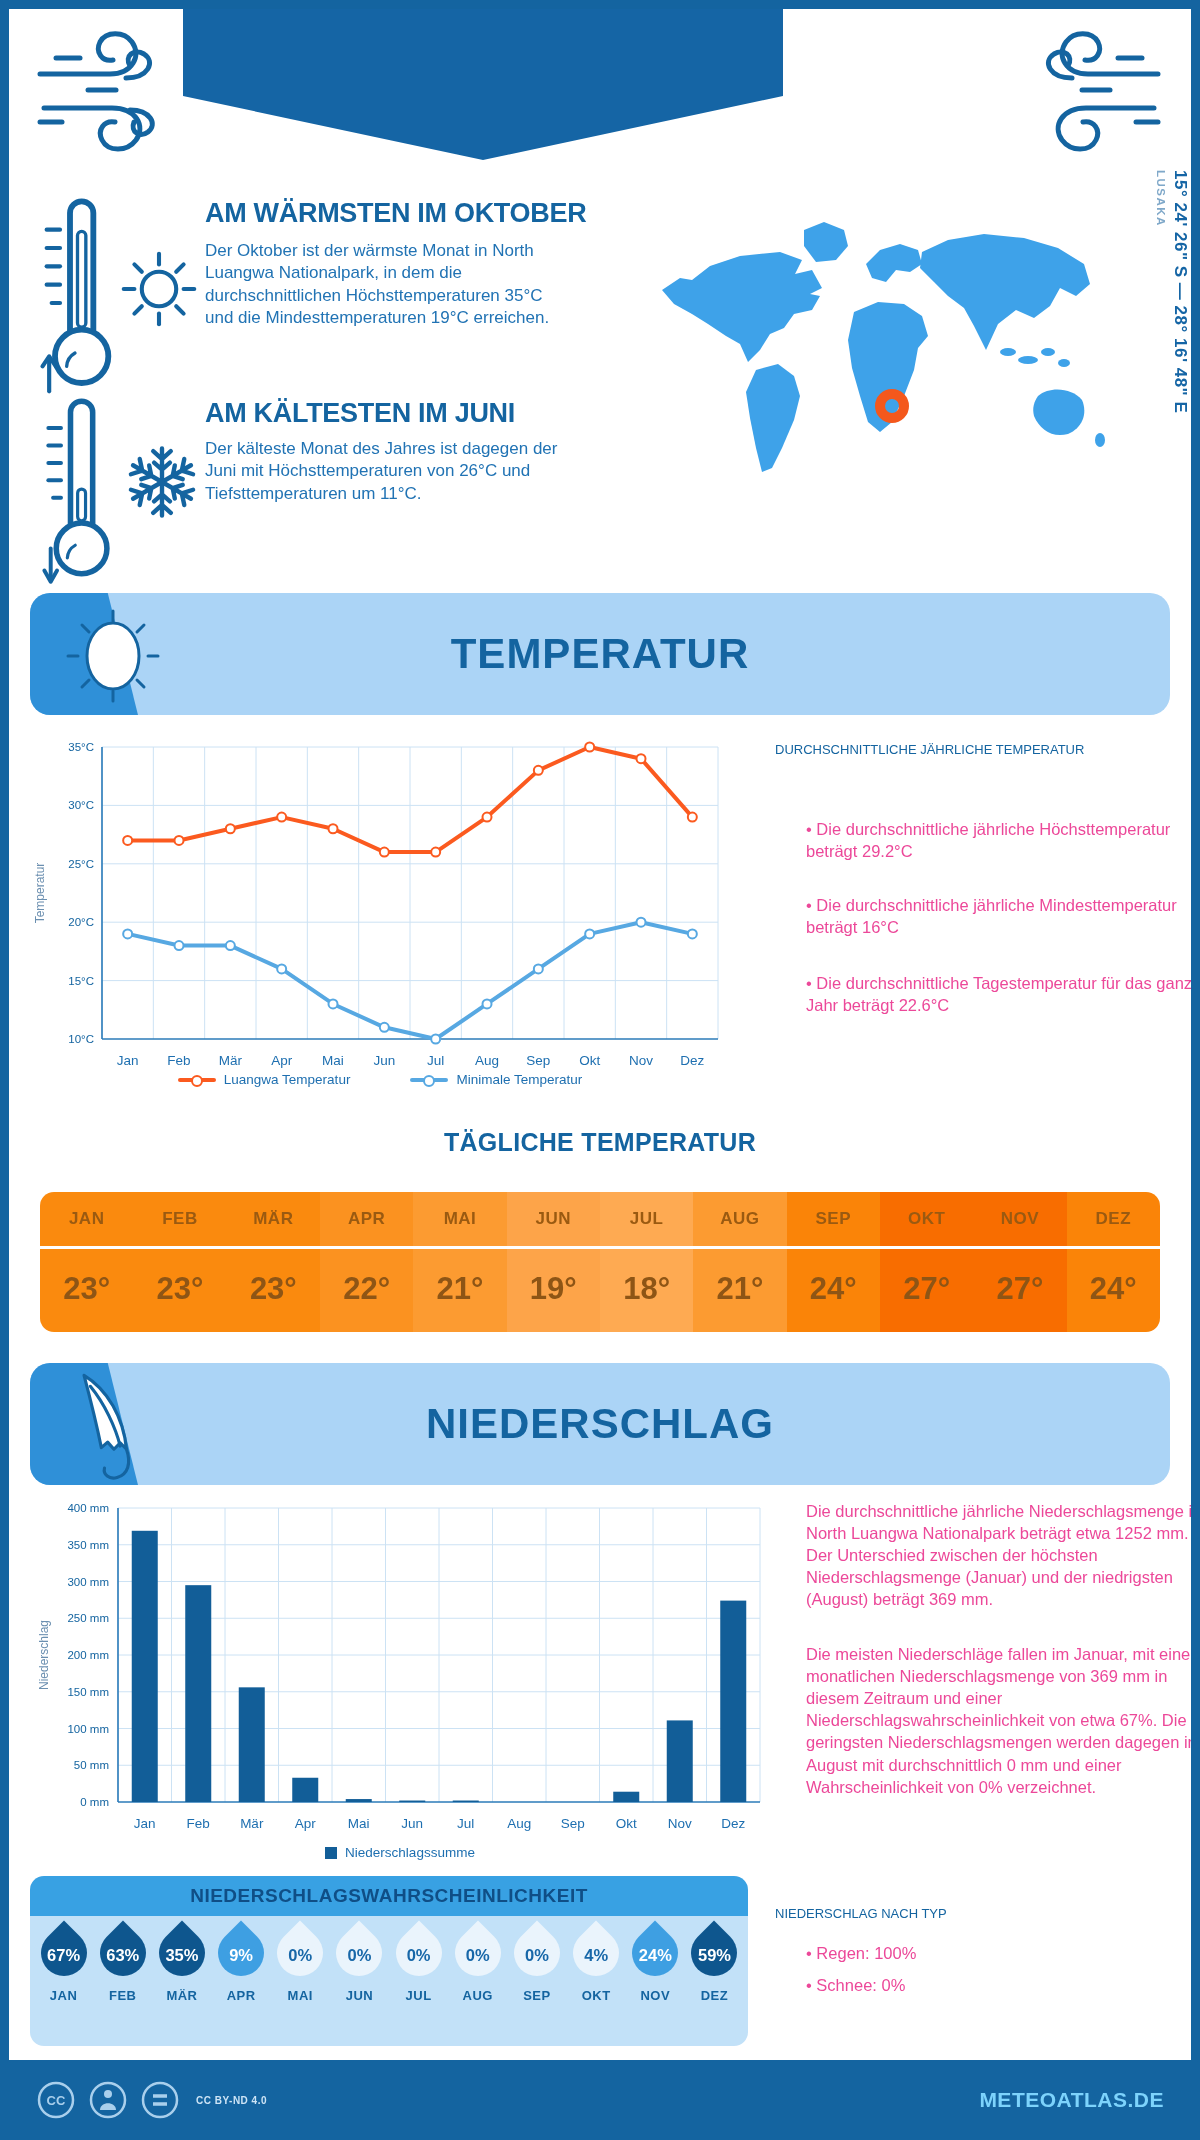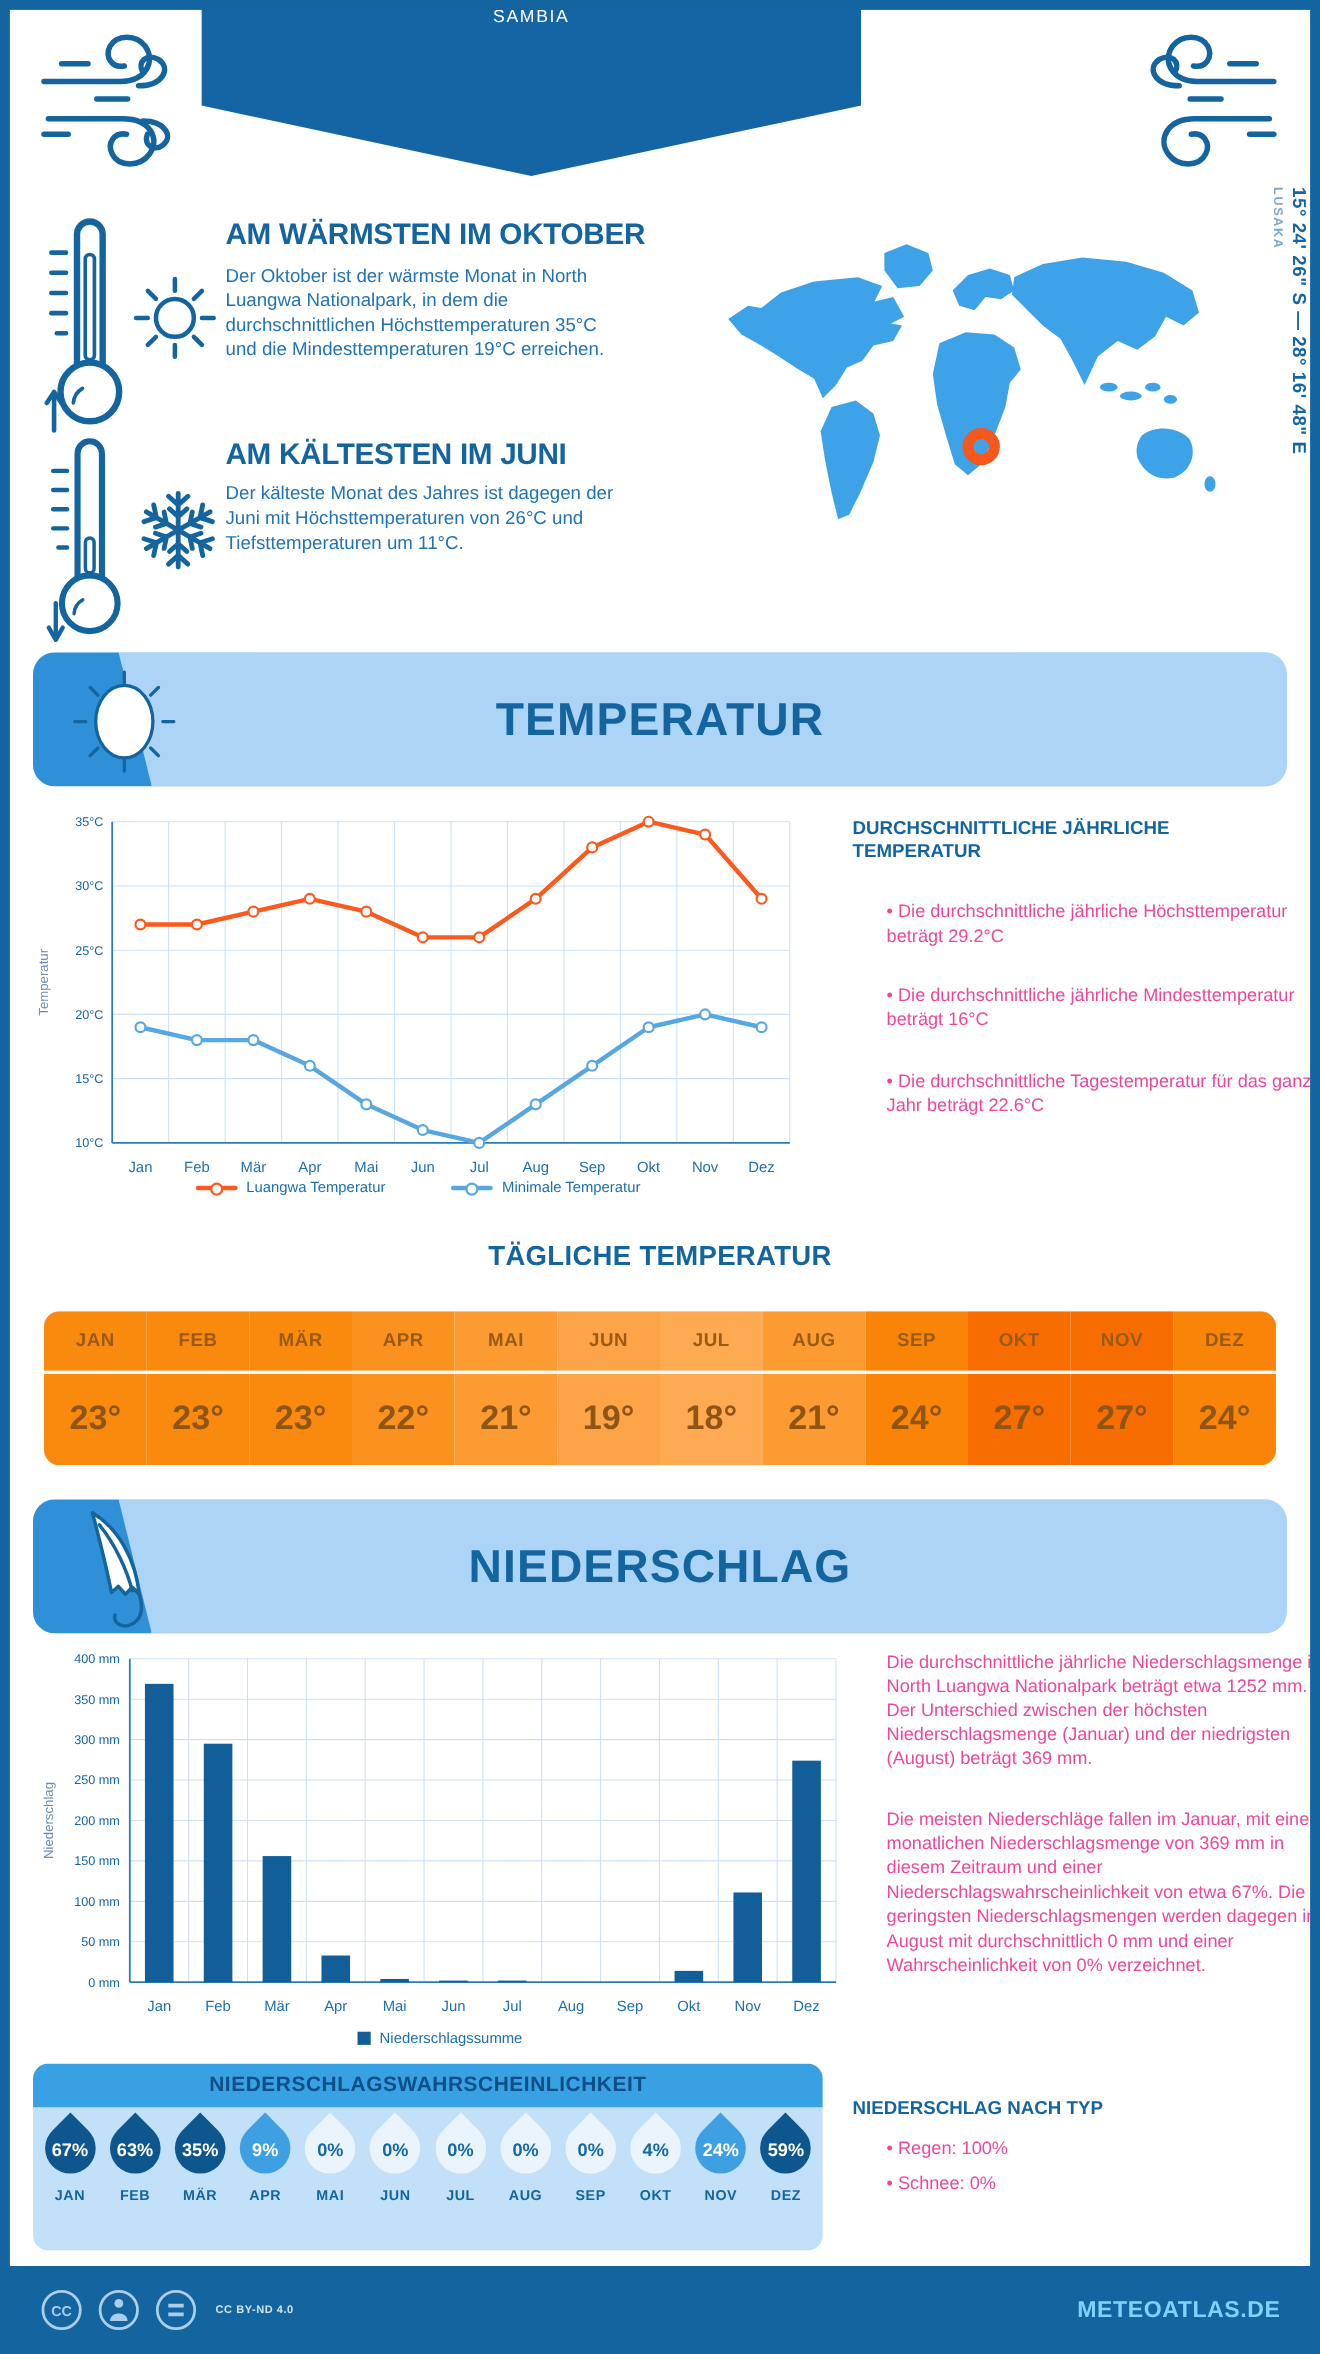--- a/index.html
+++ b/index.html
@@ -24,21 +24,21 @@
   .coords{font-size:17px;font-weight:bold;color:#1565A5;letter-spacing:.5px;}
   .capital{font-size:11.5px;font-weight:bold;color:#7FA8C9;letter-spacing:1.5px;margin-top:3px;}
 
   
   .section-banner{position:absolute;left:30px;width:1140px;height:122px;background:#ABD4F6;border-radius:20px;overflow:hidden;}
   .section-accent{position:absolute;left:0;top:0;width:108px;height:100%;background:#2F90D8;clip-path:polygon(0 0,72% 0,100% 100%,0 100%);}
   .section-title{position:absolute;left:0;top:0;width:100%;height:100%;display:flex;align-items:center;justify-content:center;
     font-size:42px;font-weight:bold;color:#1464A0;letter-spacing:1px;}
 
   
-  .col-heading{position:absolute;left:775px;width:392px;font-size:17px;font-weight:bold;color:#1464A0;line-height:1.25;}
+  .col-heading{position:absolute;left:775px;width:392px;font-size:13px;font-weight:normal;color:#1464A0;line-height:1.25;}
   .col-text{position:absolute;left:806px;width:396px;font-size:16.5px;line-height:1.34;color:#ec4899;}
 
   
   .daily-title{position:absolute;left:0;top:1128px;width:100%;text-align:center;font-size:25px;font-weight:bold;color:#1464A0;letter-spacing:.3px;}
   .ttable{position:absolute;left:40px;top:1192px;width:1120px;height:140px;border-radius:14px;overflow:hidden;display:flex;}
   .tcell{flex:1;display:flex;flex-direction:column;}
   .tmonth{height:54px;display:flex;align-items:center;justify-content:center;font-size:17px;font-weight:bold;color:#9A5A11;letter-spacing:.5px;}
   .tval{flex:1;display:flex;align-items:center;justify-content:center;font-size:31px;font-weight:bold;color:#8E5515;}
   .tsep{position:absolute;left:0;top:54px;width:100%;height:3px;background:#fff;z-index:2;}
   .legend{position:absolute;display:flex;justify-content:center;gap:60px;font-size:13.5px;color:#1E6FB0;align-items:center;}
@@ -63,21 +63,20 @@
   .cc-group{display:flex;align-items:center;gap:12px;}
   .license{margin-left:16px;font-size:10px;font-weight:bold;color:#CDE4F6;letter-spacing:.5px;}
   .site{margin-left:auto;font-size:21px;font-weight:bold;color:#7dd3fc;letter-spacing:.5px;}
 </style>
 </head>
 <body>
 
 <div>
 
   <div class="banner">
-    <div class="sub">SAMBIA</div>
   </div>
 
   <svg class="abs" style="left:30px;top:22px" width="140" height="130" viewBox="0 0 140 130">
     <g class="icon-line" stroke-width="5">
       <path d="M10,52 H80 C102,52 112,34 102,20 C94,9 76,9 70,20 C65,30 72,40 83,38"></path>
       <path d="M26,36 H50"></path>
       <path d="M96,56 C118,56 126,40 114,32 C104,26 94,34 100,44"></path>
       <path d="M58,68 H86"></path>
       <path d="M14,86 H82 C106,86 116,104 106,118 C97,130 78,130 72,118 C67,108 74,98 85,100"></path>
       <path d="M10,100 H32"></path>

